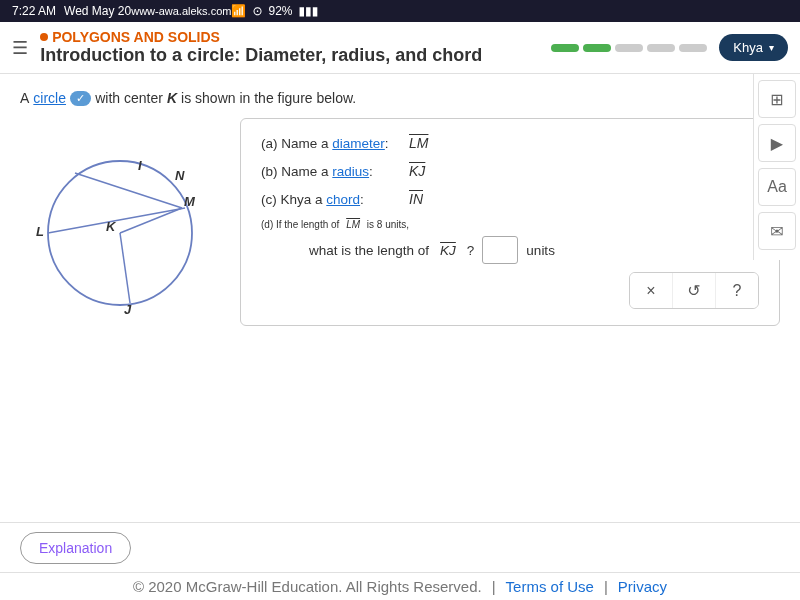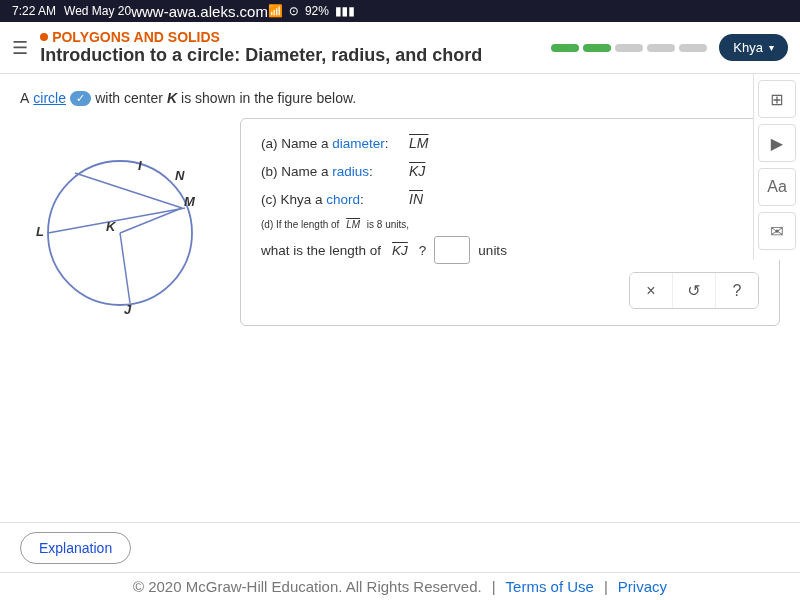--- a/index.html
+++ b/index.html
@@ -168,27 +168,27 @@
       gap: 8px;
     }
     .q-label { min-width: 140px; }
     .q-answer {
       font-style: italic;
       font-size: 14px;
       color: #333;
       position: relative;
     }
     .overline { text-decoration: overline; font-style: italic; }
-    .link-text { color: #1a6fd4; cursor: pointer; }
+    .link-text { color: #1a6fd4; text-decoration: underline; cursor: pointer; }
 
     .q-row-d {
       margin-top: 8px;
     }
     .q-row-d-line1 { margin-bottom: 6px; font-size: 10px; }
-    .q-row-d-line2 { display: flex; align-items: center; gap: 8px; font-size: 13.5px; }
+    .q-row-d-line2 { display: flex; align-items: center; gap: 8px; font-size: 13.5px; margin-left: 48px; }
     .answer-input {
       width: 36px;
       height: 28px;
       border: 1.5px solid #aaa;
       border-radius: 3px;
       text-align: center;
       font-size: 14px;
       outline: none;
     }
 
@@ -253,21 +253,21 @@
       background: white;
       border-top: 1px solid #e0e0e0;
       display: flex;
       align-items: center;
       padding: 0 20px;
       gap: 12px;
     }
     .btn-explanation {
       border: 1.5px solid #999;
       background: white;
-      color: #1d4ed8;
+      color: #8b5cf6;
       border-radius: 20px;
       padding: 7px 18px;
       font-size: 14px;
       cursor: pointer;
     }
     .btn-check {
       background: #1a3a5c;
       color: white;
       border: none;
       border-radius: 20px;
@@ -303,21 +303,21 @@
     }
   </style>
 </head>
 <body>
 
 <div class="status-bar">
   <div class="status-left">
     <span>7:22 AM</span>
     <span>Wed May 20</span>
   </div>
-  <div style="font-size:15px;">www-awa.aleks.com</div>
+  <div style="font-size:11px;">www-awa.aleks.com</div>
   <div class="status-right">
     <span>📶</span>
     <span>⊙</span>
     <span>92%</span>
     <span>▮▮▮</span>
   </div>
 </div>
 
 <div class="top-nav">
   <span class="hamburger">☰</span>

